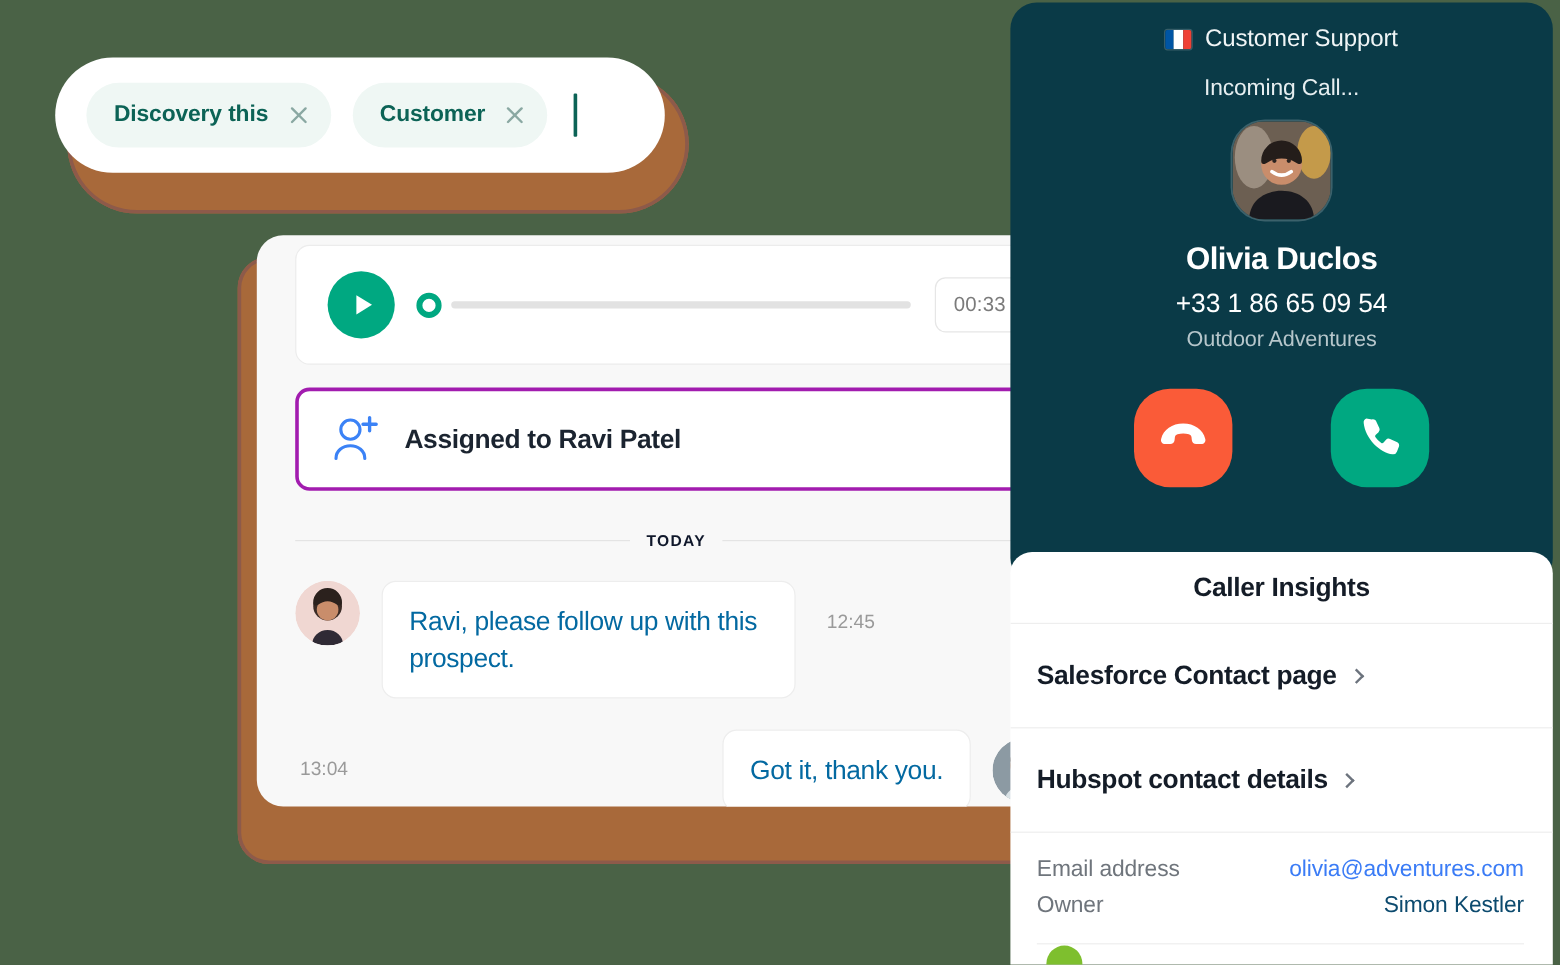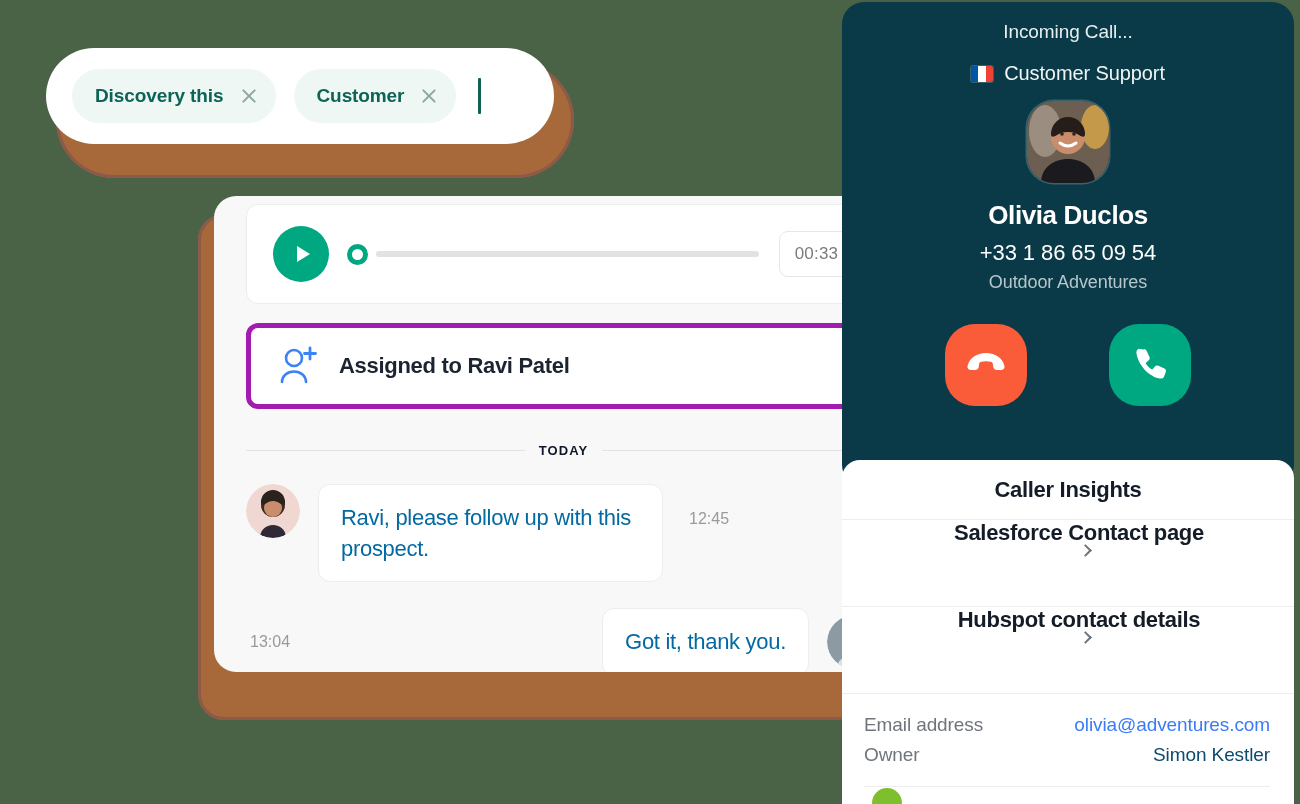--- a/index.html
+++ b/index.html
@@ -171,21 +171,21 @@
   #time-box span {
     color: #7b7b7b;
     font-size: 17px;
     letter-spacing: 0.2px;
   }
 
   
   #assigned-row {
     margin-top: 19px;
     background: #ffffff;
-    border: 5px solid #a21caf;
+    border: 3px solid #a21caf;
     border-radius: 12px;
     height: 86px;
     display: flex;
     align-items: center;
     padding: 0 26px;
     cursor: pointer;
   }
   #assigned-icon { flex: 0 0 auto; width: 44px; height: 44px; }
   #assigned-label {
     margin-left: 18px;
@@ -361,21 +361,20 @@
     letter-spacing: -0.3px;
     border-bottom: 1px solid #eeeeee;
   }
   .insight-link-row {
     height: 87px;
     display: flex;
     align-items: center;
     padding-left: 22px;
     border-bottom: 1px solid #eeeeee;
     cursor: pointer;
-    flex-direction: column;
   }
   .insight-link-row .label {
     font-size: 22px;
     font-weight: 700;
     color: #141c27;
     letter-spacing: -0.3px;
     white-space: nowrap;
   }
   .insight-link-row .chev-sm {
     margin-left: 12px;
@@ -512,30 +511,30 @@
           <circle cx="22" cy="24" r="3.6" fill="none" stroke="#2d2d2d" stroke-width="1.4"></circle>
           <circle cx="32" cy="24" r="3.6" fill="none" stroke="#2d2d2d" stroke-width="1.4"></circle>
         </g>
       </svg>
     </span>
   </div>
 </div>
 
 <div id="call-panel">
 
-  <div id="call-status">Incoming Call...</div>
-
   <div id="call-queue-row">
     <span id="flag-icon">
       <i style="background:#0055a4"></i>
         <i style="background:#ffffff"></i>
         <i style="background:#ef4135"></i>
     </span>
     <span id="call-queue-name">Customer Support</span>
   </div>
+
+  <div id="call-status">Incoming Call...</div>
 
   <div id="caller-avatar">
     <svg viewBox="0 0 82 82" class="avatar-svg" aria-hidden="true">
       <rect width="82" height="82" fill="#6c5f52"></rect>
       <ellipse cx="18" cy="30" rx="16" ry="26" fill="#9b8e80"></ellipse>
       <ellipse cx="68" cy="26" rx="14" ry="22" fill="#c49a4a"></ellipse>
       <path d="M14 82c0-15 12-24 27-24s27 9 27 24z" fill="#1a1a1f"></path>
       <circle cx="41" cy="36" r="17" fill="#c98d6b"></circle>
       <path d="M24 33a17 17 0 0 1 34 0c0 4-3 3-6 1-3-2-6-3-11-3s-8 1-11 3c-3 2-6 3-6-1z" fill="#241d1a"></path>
       <path d="M33 42q8 6 16 0" stroke="#ffffff" stroke-width="3" fill="none" stroke-linecap="round"></path>

